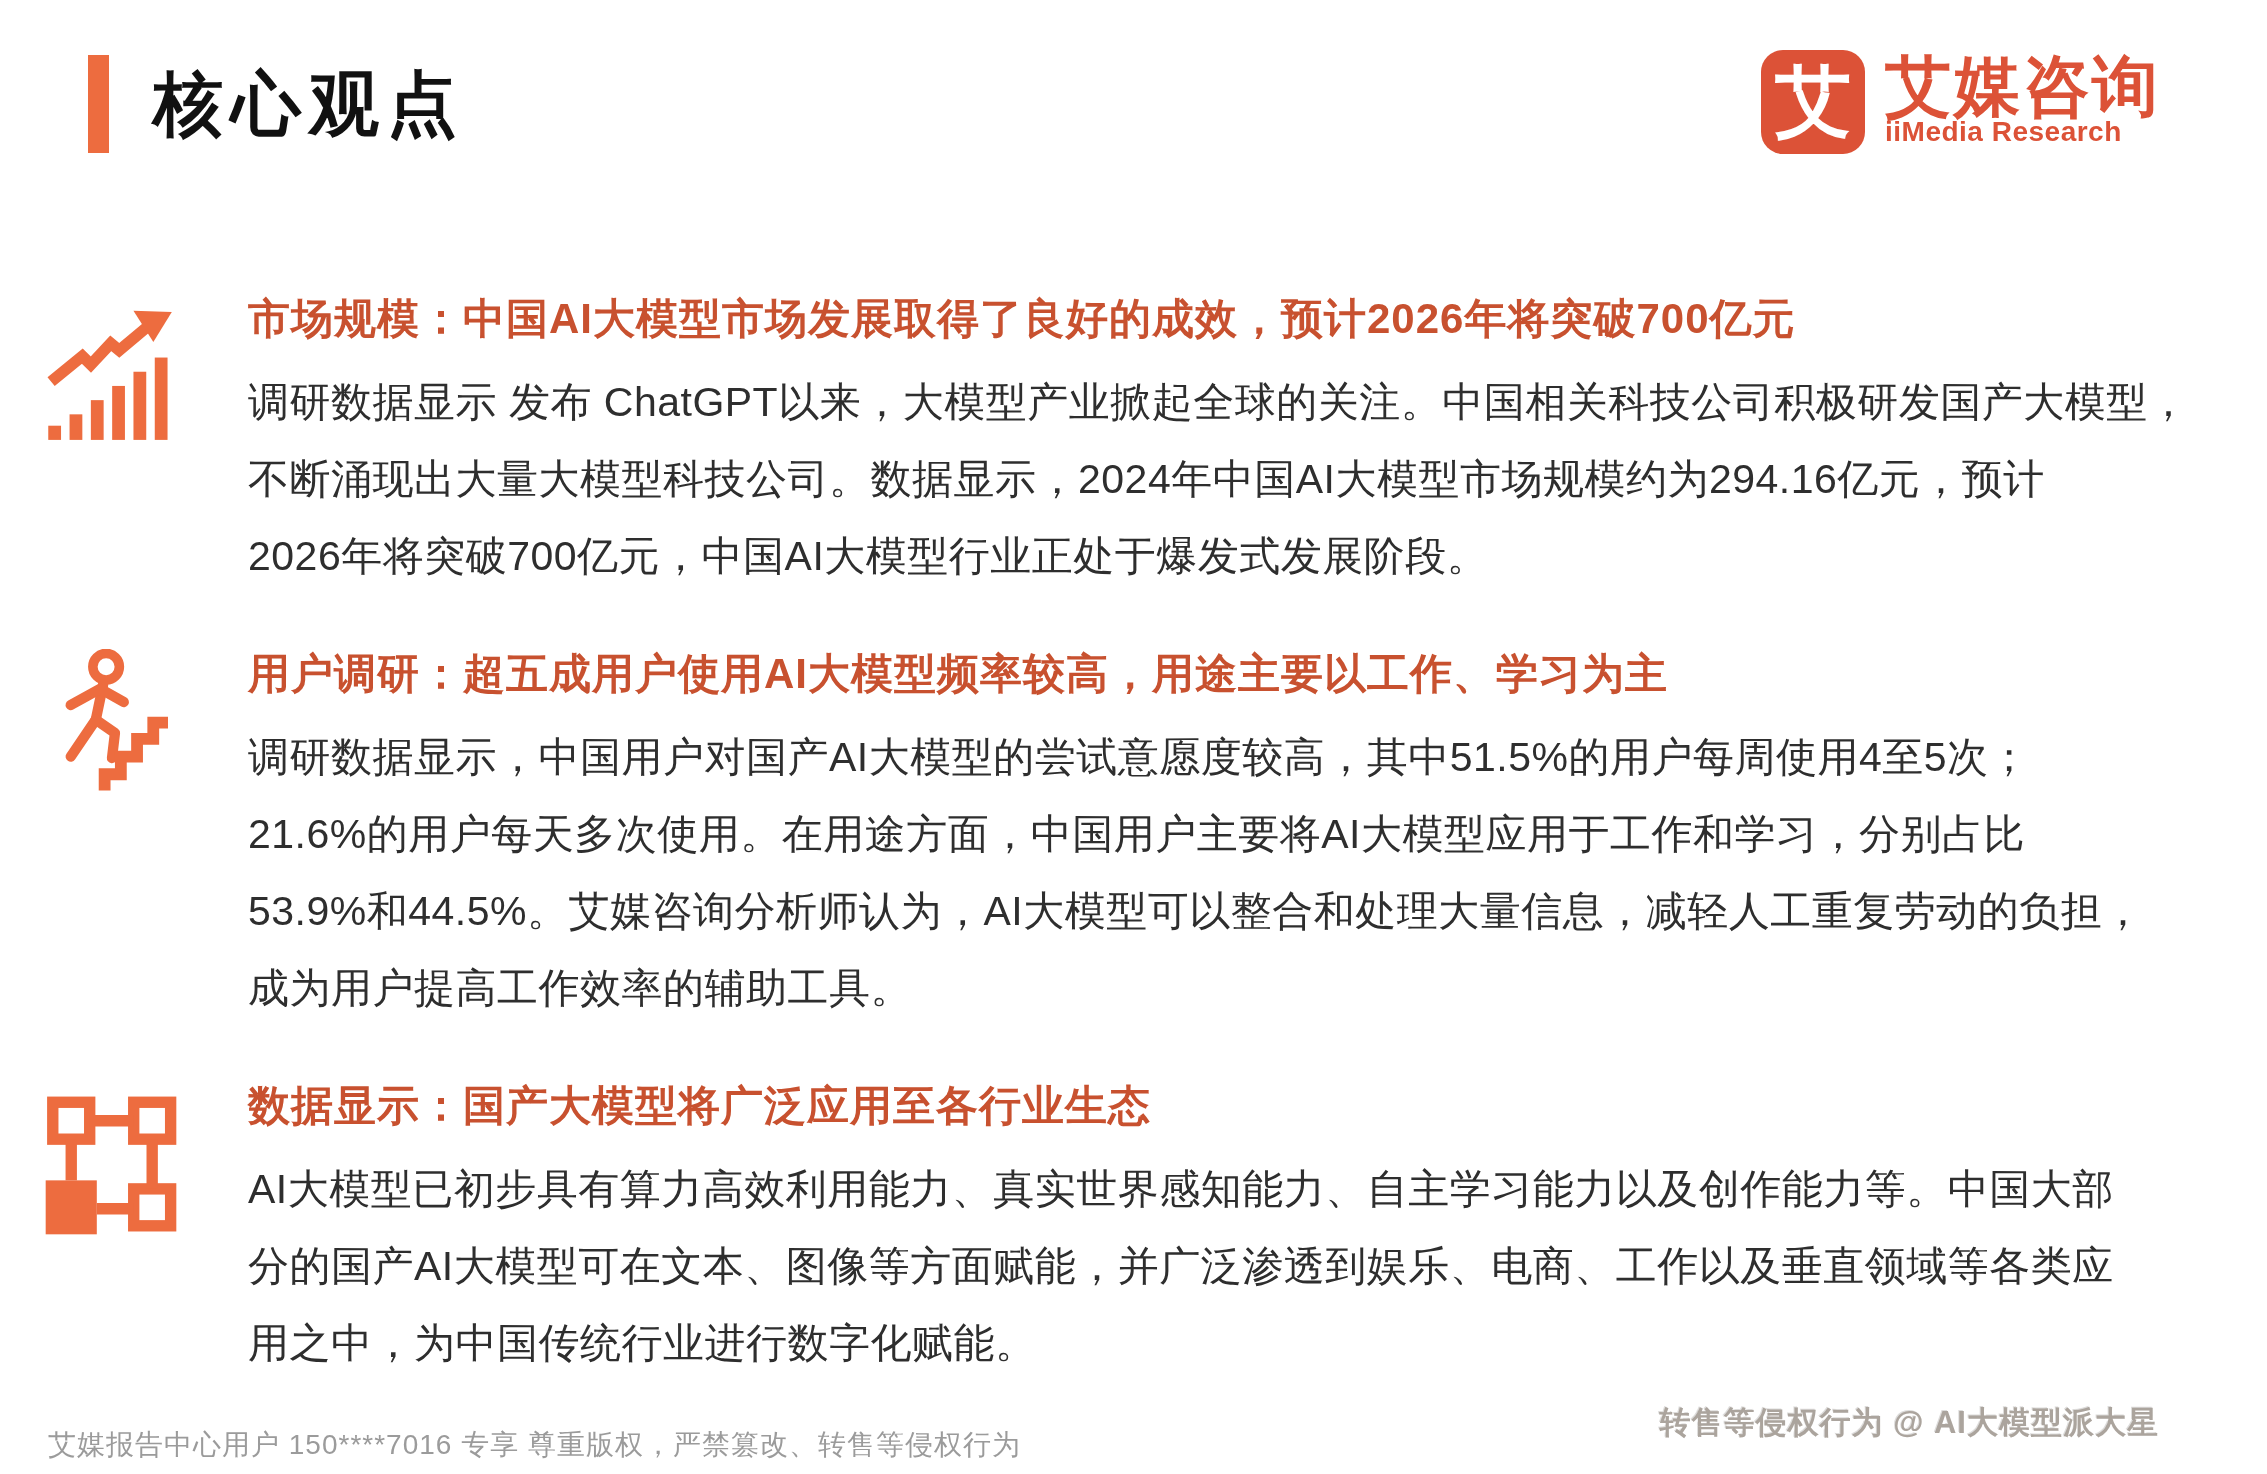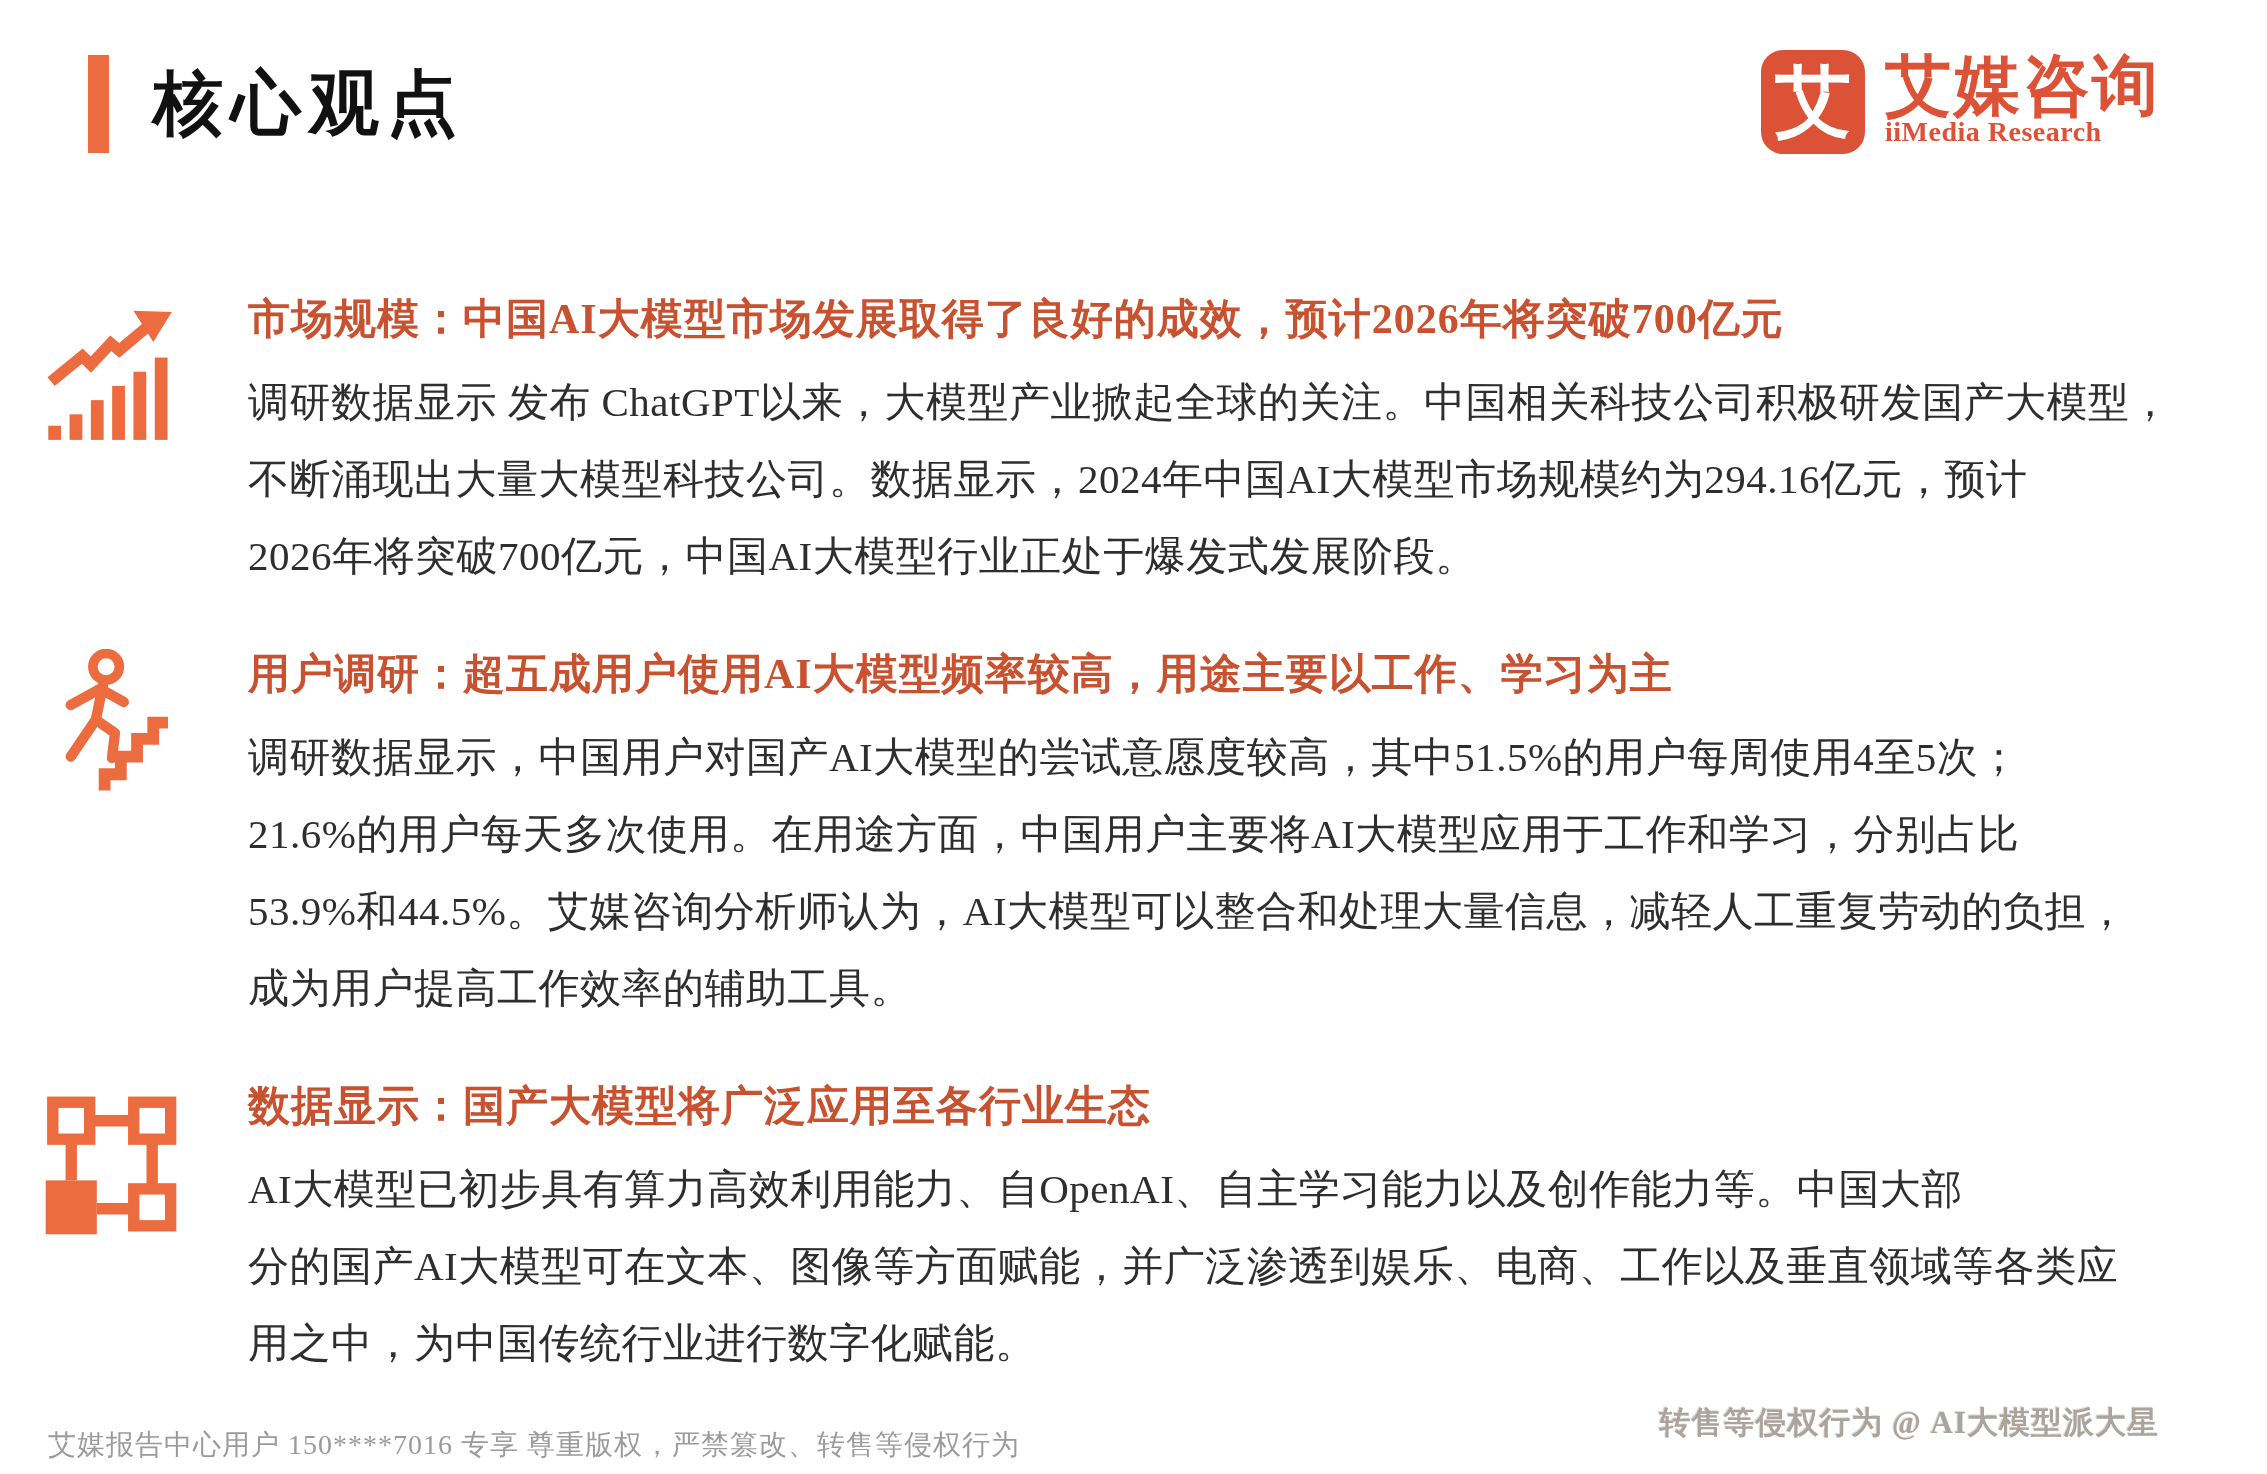--- a/index.html
+++ b/index.html
@@ -2,21 +2,21 @@
 <html lang="zh" style="--accent: #ED6C3F; --heading: #C8512F; --logo: #DC5237;"><head>
 <meta charset="utf-8">
 <style>
   * { margin: 0; padding: 0; box-sizing: border-box; }
   html, body { background: #ffffff; }
   body {
     font-family: "Liberation Sans", "DejaVu Sans", sans-serif;
     width: 2267px; height: 1474px;
     position: relative; overflow: hidden;
   }
-  .slide { position: relative; width: 2193px; height: 1474px; background: #ffffff; font-family: Liberation Serif, serif; }
+  .slide { position: relative; width: 2193px; height: 1474px; background: #ffffff; }
 
   
   .title-block { position: absolute; left: 88px; top: 55px; display: flex; align-items: center; }
   .title-bar { width: 21px; height: 98px; background: var(--accent, #ED6C3F); }
   .page-title {
     margin-left: 44px; font-size: 70px; font-weight: 700;
     color: #111111; letter-spacing: 8px; line-height: 98px; white-space: nowrap;
   }
 
   .logo { position: absolute; top: 50px; right: 32px; display: flex; align-items: center; }
@@ -135,21 +135,21 @@
           <rect x="66" y="70" width="26" height="26" stroke="#ED6C3F" stroke-width="8" fill="none"></rect>
           <rect x="4" y="64" width="36" height="38" fill="#ED6C3F"></rect>
           <line x1="35" y1="22" x2="66" y2="22" stroke="#ED6C3F" stroke-width="8"></line>
           <line x1="79" y1="35" x2="79" y2="70" stroke="#ED6C3F" stroke-width="8"></line>
           <line x1="22" y1="35" x2="22" y2="64" stroke="#ED6C3F" stroke-width="8"></line>
           <line x1="40" y1="84" x2="66" y2="84" stroke="#ED6C3F" stroke-width="8"></line>
         </svg>
       </div>
       <div class="content">
         <h2 class="heading">数据显示：国产大模型将广泛应用至各行业生态</h2>
-        <p class="bodyline">AI大模型已初步具有算力高效利用能力、自OpenAI、自主学习能力以及创作能力等。中国大部</p>
+        <p class="bodyline">AI大模型已初步具有算力高效利用能力、真实世界感知能力、自主学习能力以及创作能力等。中国大部</p>
         <p class="bodyline">分的国产AI大模型可在文本、图像等方面赋能，并广泛渗透到娱乐、电商、工作以及垂直领域等各类应</p>
         <p class="bodyline">用之中，为中国传统行业进行数字化赋能。</p>
       </div>
     </section>
 
   </main>
 
   <footer class="footer">艾媒报告中心用户 150****7016 专享 尊重版权，严禁篡改、转售等侵权行为</footer>
   <div class="watermark">转售等侵权行为 @ AI大模型派大星</div>
 

